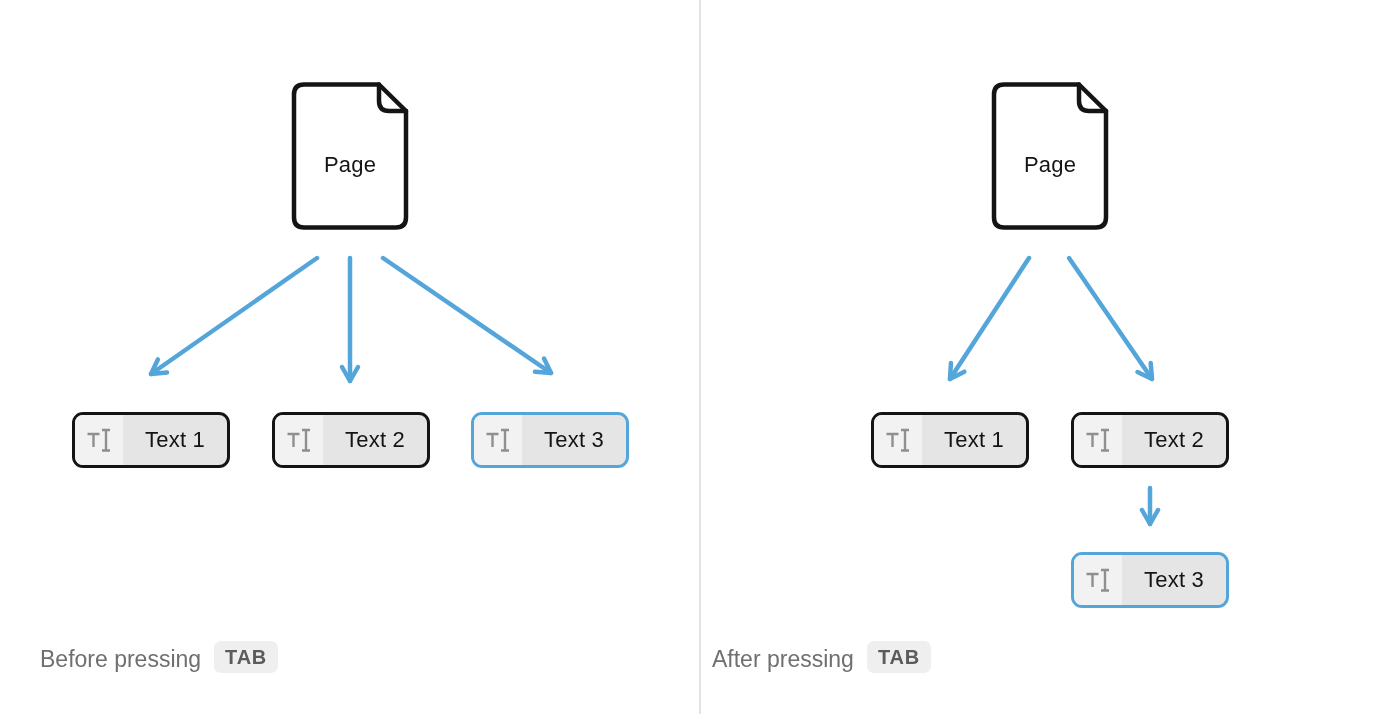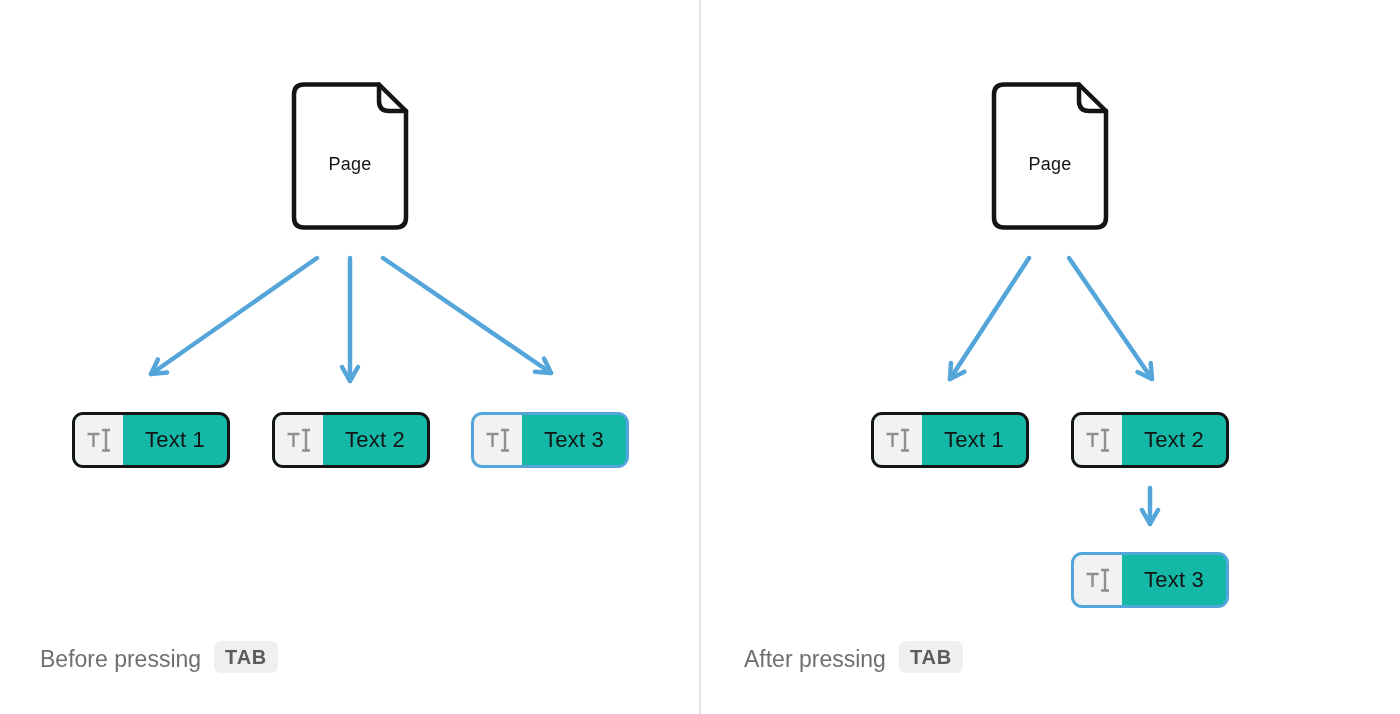--- a/index.html
+++ b/index.html
@@ -21,36 +21,36 @@
   
   .page-icon {
     position: absolute;
     width: 118px;
     height: 148px;
   }
   .page-icon svg { position: absolute; left: 0; top: 0; }
   .page-icon .page-label {
     position: absolute; inset: 0;
     display: flex; align-items: center; justify-content: center;
-    font-size: 18px;
+    font-size: 22px;
     color: #141414;
     letter-spacing: 0.2px;
     margin-top: 17px;
   }
   .page-before { left: 291px; top: 82px; }
   .page-after  { left: 991px; top: 82px; }
   
   .block {
     position: absolute;
     width: 158px;
     height: 56px;
     box-sizing: border-box;
     display: flex;
     align-items: stretch;
-    background: #14b8a6;
+    background: #e5e5e5;
     border: 3.5px solid var(--block-border, #141414);
     border-radius: 11px;
     overflow: hidden;
   }
   .block.highlight { border-color: var(--highlight-blue, #54a6da); }
   .block-icon {
     flex: 0 0 48px;
     background: var(--icon-bg, #f2f2f2);
     display: flex; align-items: center; justify-content: center;
   }
@@ -71,21 +71,21 @@
   
   .caption {
     position: absolute;
     display: flex;
     align-items: flex-end;
     gap: 13px;
     color: var(--caption-gray, #6f6f6f);
     font-size: 23px;
   }
   .caption-before { left: 40px; top: 639px; height: 34px; }
-  .caption-after  { left: 744px; top: 639px; height: 34px; }
+  .caption-after  { left: 712px; top: 639px; height: 34px; }
   .kbd {
     background: var(--badge-bg, #efefef);
     color: var(--badge-text, #5c5c5c);
     font-size: 20px;
     font-weight: bold;
     letter-spacing: 0.8px;
     padding: 6px 11px;
     border-radius: 7px;
     line-height: 1;
   }

